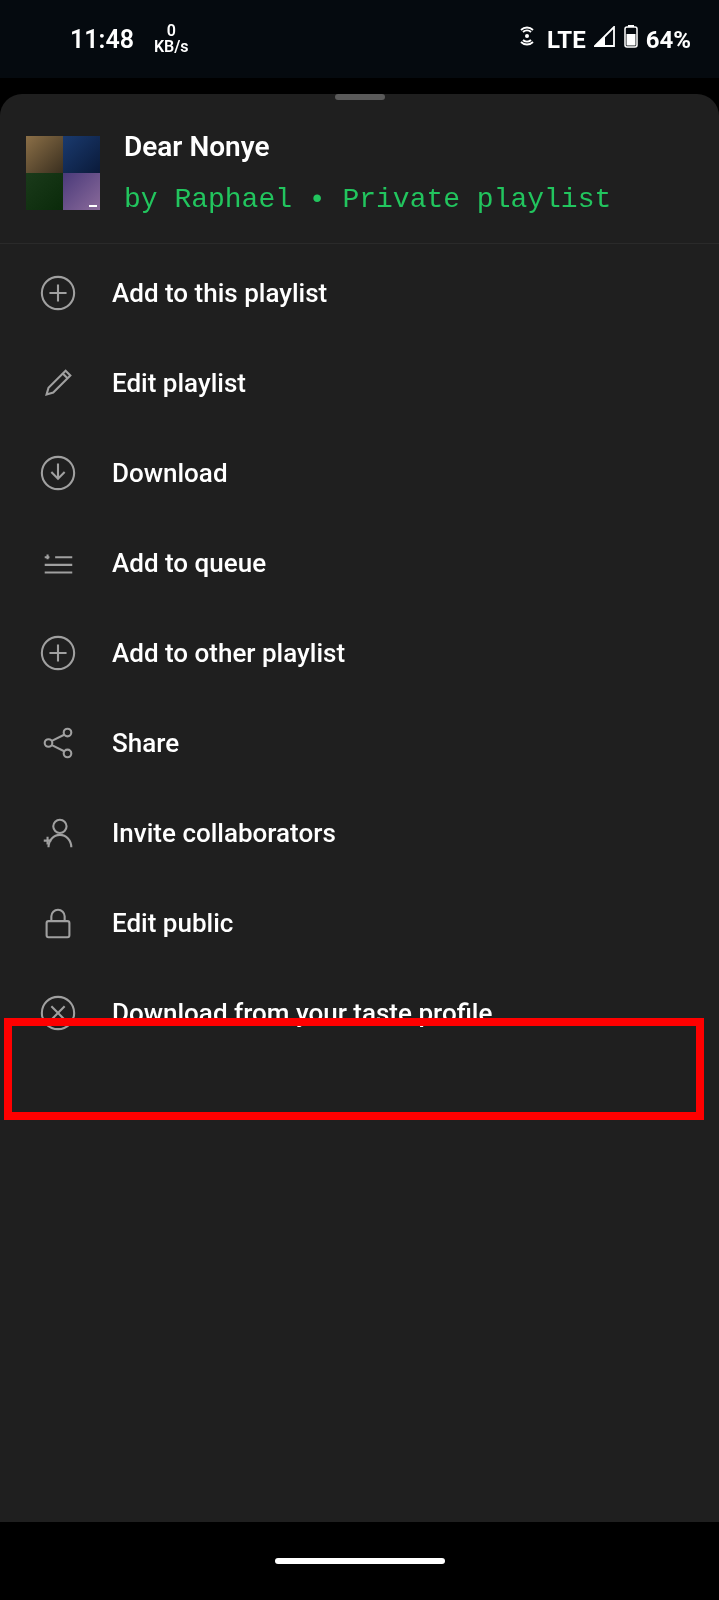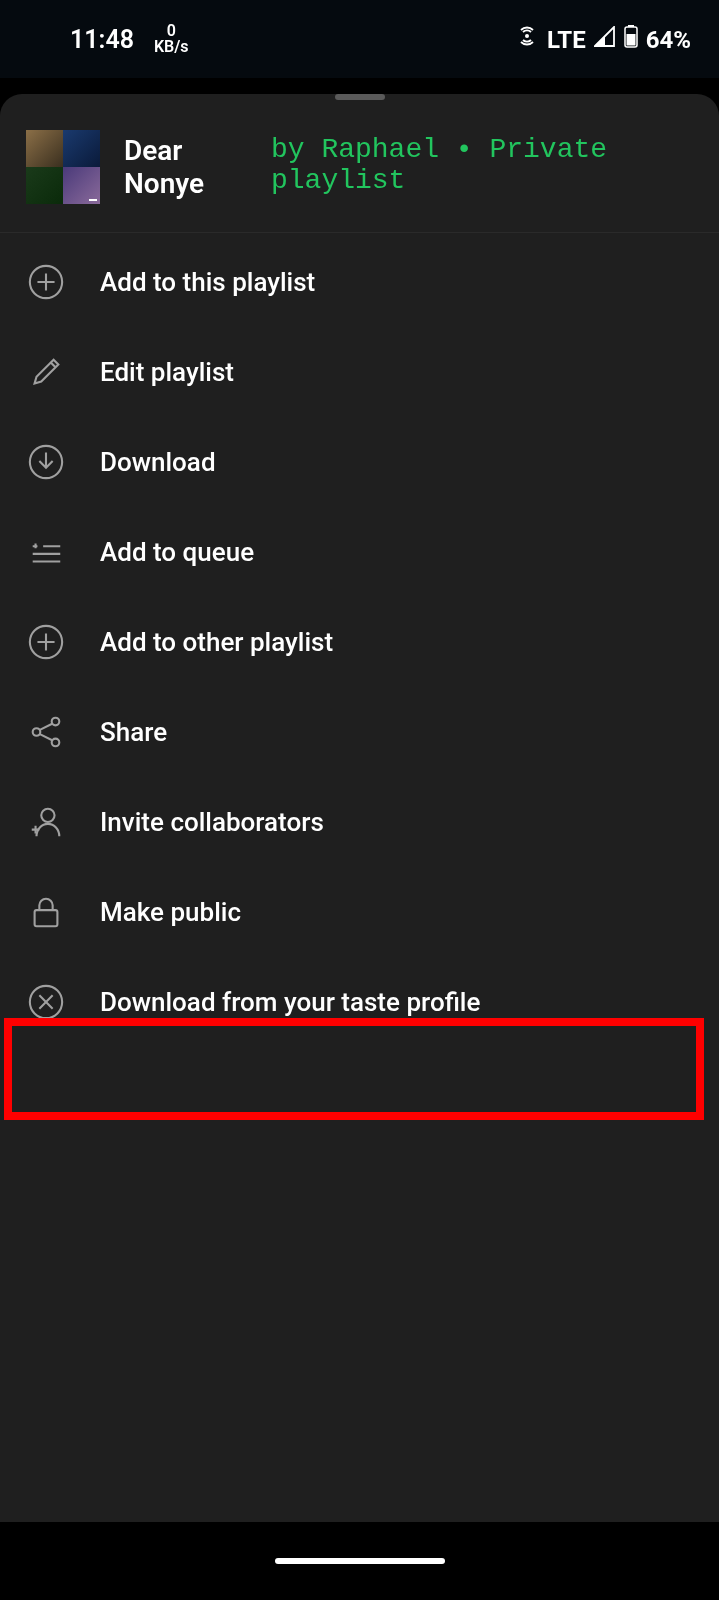--- a/index.html
+++ b/index.html
@@ -70,30 +70,31 @@
   grid-template-columns: 1fr 1fr;
   grid-template-rows: 1fr 1fr;
   flex-shrink: 0;
 }
 .cover div { width: 100%; height: 100%; }
 .c1 { background: linear-gradient(135deg, #8b6f47, #3a2f1f); }
 .c2 { background: linear-gradient(135deg, #1a3a6e, #0a1a3a); }
 .c3 { background: linear-gradient(135deg, #1a3a1a, #0a2a0a); }
 .c4 { background: linear-gradient(135deg, #4a3a7a, #8a6a9a); position: relative; }
 .c4::after { content:''; position:absolute; bottom:3px; right:3px; width:8px; height:2px; background:#fff; }
-.header-text { display: flex; flex-direction: row; gap: 21px; }
+.header-text { display: flex; flex-direction: column; gap: 21px; }
 .title { color: #fff; font-size: 28px; font-weight: 600; }
 .subtitle { color: #22c55e; font-size: 28px; font-family: Liberation Mono, monospace; }
 .divider { height: 1px; background: #2a2a2a; }
 .menu { padding: 4px 0; }
 .menu-item {
   display: flex;
   align-items: center;
   padding: 25px 26px;
   gap: 34px;
+  margin-left: 12px;
 }
 .icon-slot {
   width: 40px;
   height: 40px;
   display: flex;
   align-items: center;
   justify-content: center;
   flex-shrink: 0;
 }
 .icon-slot svg { width: 38px; height: 38px; }
@@ -256,21 +257,21 @@
       <span class="menu-label">Invite collaborators</span>
     </div>
 
     <div class="menu-item">
       <span class="icon-slot">
         <svg viewBox="0 0 40 40">
             <rect x="8" y="18" width="24" height="17" rx="2" class="stroke"></rect>
             <path d="M13 18 v-5 a7 7 0 0 1 14 0 v5" class="stroke"></path>
           </svg>
       </span>
-      <span class="menu-label">Make public</span>
+      <span class="menu-label">Edit public</span>
     </div>
 
     <div class="menu-item">
       <span class="icon-slot">
         <svg viewBox="0 0 40 40">
             <circle cx="20" cy="20" r="17" class="stroke"></circle>
             <path d="M13 13 L27 27 M27 13 L13 27" class="stroke"></path>
           </svg>
       </span>
       <span class="menu-label">Download from your taste profile</span>

